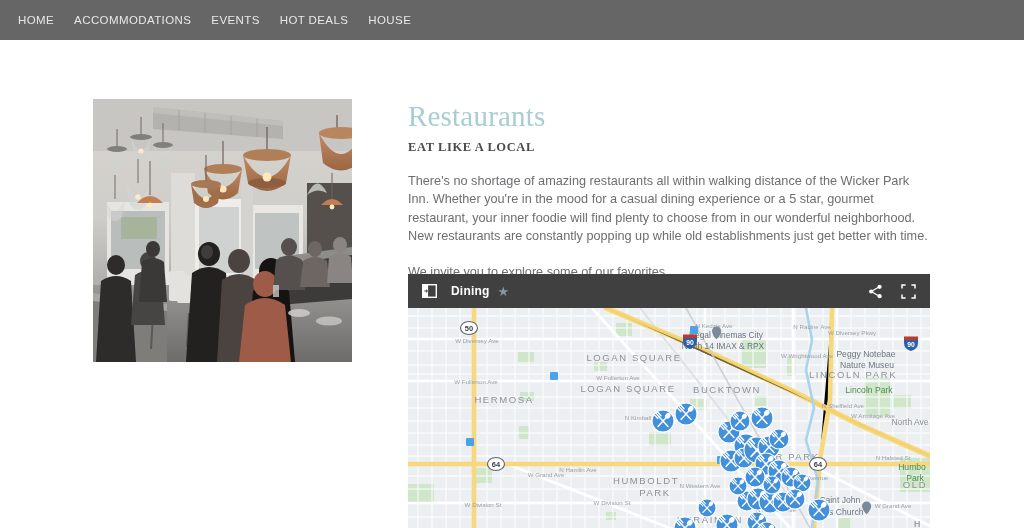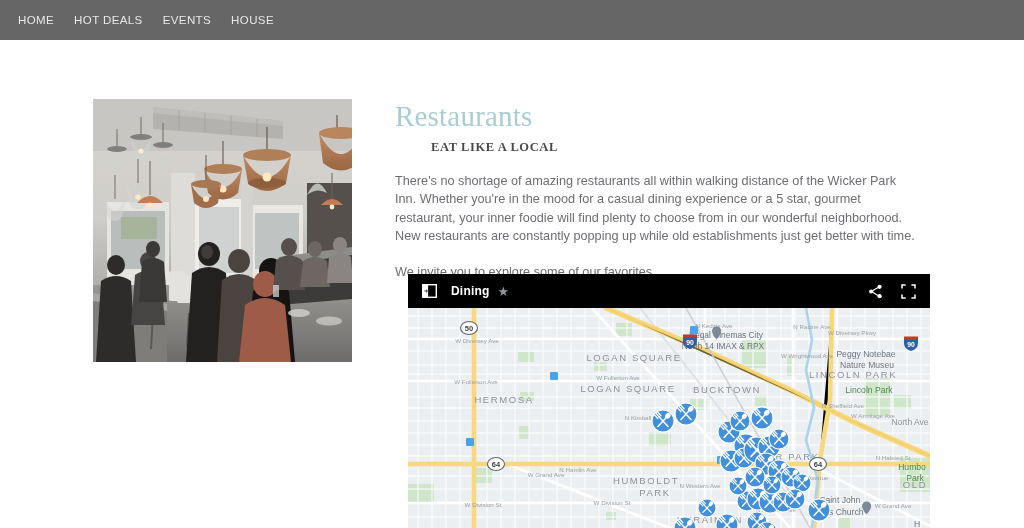--- a/index.html
+++ b/index.html
@@ -37,66 +37,67 @@
 
   
   #page-body { position: relative; width: 1024px; height: 488px; background: #fff; }
 
   #feature-photo-wrap {
     position: absolute; left: 93px; top: 59px;
     width: 259px; height: 263px; overflow: hidden;
   }
   #feature-photo { width: 259px; height: 263px; display: block; position: relative; }
 
-  #content-column { position: absolute; left: 395px; top: 58px; width: 528px; }
+  #content-column { position: absolute; left: 408px; top: 58px; width: 528px; }
 
   #page-title {
     font-family: "Liberation Serif", serif;
     font-size: 29px; color: #a8cdd4; font-weight: 400;
     letter-spacing: .2px; line-height: 36px;
   }
   #page-subtitle {
     font-family: "Liberation Serif", serif;
     font-size: 12.5px; color: #4a4a4a; font-weight: 700;
-    letter-spacing: .6px; margin-top: 6px; margin-left: 36px;
+    letter-spacing: .6px; margin-top: 6px;
   }
   .body-paragraph {
     font-size: 12.7px; color: #6e6e72; line-height: 18.4px;
     margin-top: 17px; width: 524px;
   }
   #paragraph-two { margin-top: 17px; }
 
   
   #map-widget {
     position: absolute; left: 408px; top: 234px;
     width: 522px; height: 254px; overflow: hidden;
     background: #e9ebe6;
   }
   #map-header {
-    height: 34px; background: #000000; display: flex; align-items: center;
+    height: 34px; background: #404040; display: flex; align-items: center;
     padding: 0 14px; position: relative; z-index: 40;
   }
   #map-title { color: #ffffff; font-size: 12px; font-weight: 700; margin-left: 14px; letter-spacing: .2px; }
   #map-star-icon { color: #8a98a3; font-size: 13px; margin-left: 8px; cursor: pointer; }
   #map-header-actions { margin-left: auto; display: flex; align-items: center; gap: 18px; }
   .hdr-icon { cursor: pointer; display: flex; align-items: center; }
 
   #map-canvas { position: absolute; left: 0; top: 34px; width: 522px; height: 220px; overflow: hidden; background: #eceff1; }
   #map-svg { position: absolute; left: 0; top: 0; }
 
   .mk { cursor: pointer; }
 </style>
 </head>
 <body>
 
 <div id="site-header">
   <nav id="main-nav">
       <a class="nav-link" href="#">HOME</a>
+      <a class="nav-link" href="#">ACCOMMODATIONS</a>
+      <a class="nav-link" href="#">EVENTS</a>
       <a class="nav-link" href="#">HOT DEALS</a>
-      <a class="nav-link" href="#">EVENTS</a>
       <a class="nav-link" href="#">HOUSE</a>
     </nav>
   <div id="header-right">
     <span id="phone-number">P: (773) 486-2743</span>
   </div>
 </div>
 
 <div id="page-body">
 
   <div id="feature-photo-wrap">

